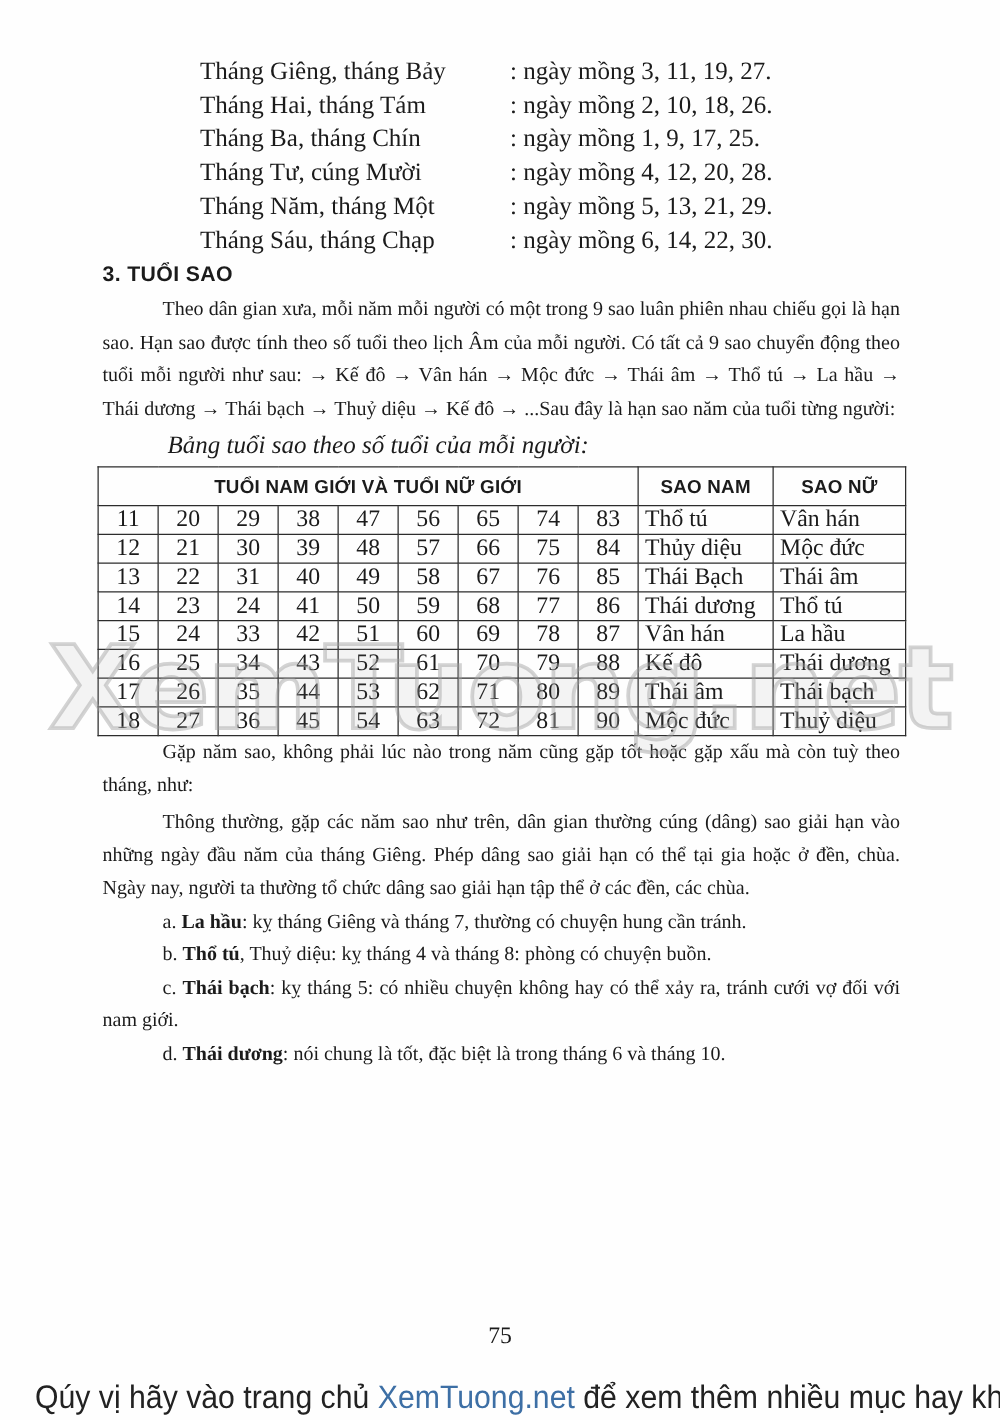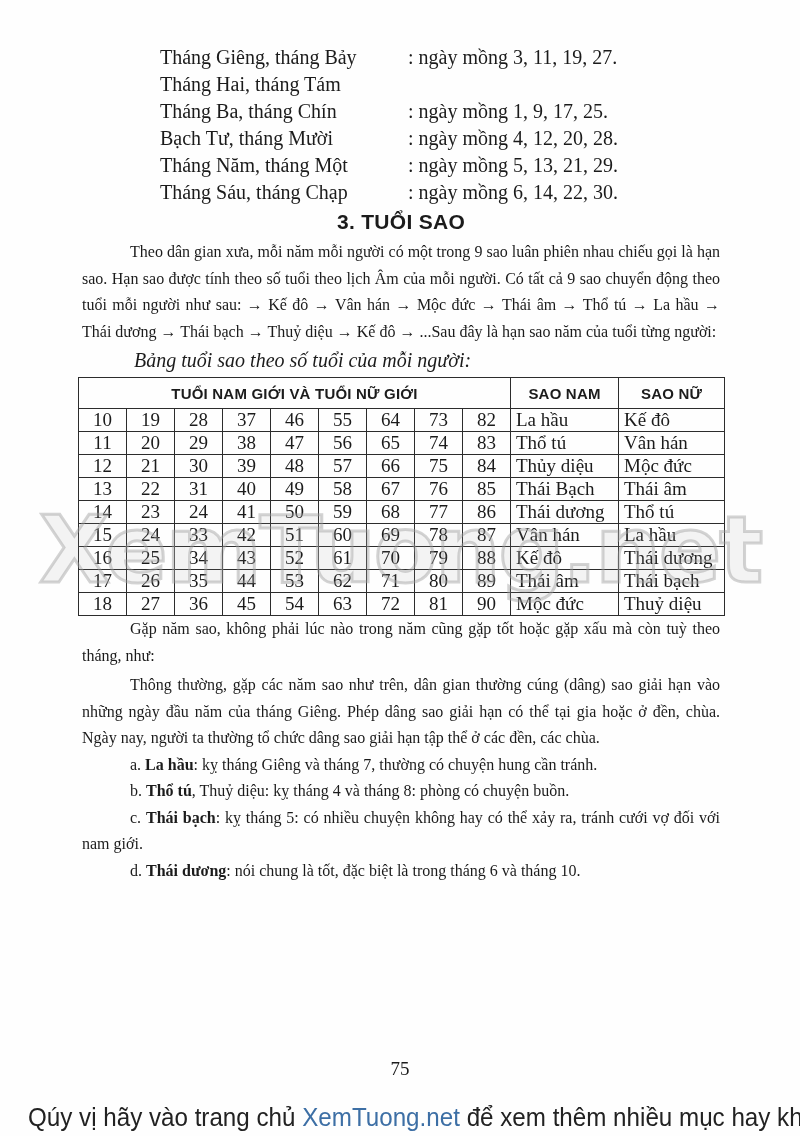--- a/index.html
+++ b/index.html
@@ -14,22 +14,22 @@
   .content { position:absolute; top:44px; left:82px; width:638px; }
 
   
   .month-list { margin-left:78px; font-size:20px; line-height:27px; }
   .month-row { display:flex; }
   .month-row .m { width:248px; flex:none; }
   .month-row .d { flex:1; }
 
   .heading {
     font-family:"Liberation Sans", sans-serif;
-    font-size:21px; font-weight:bold;
-    text-align:center; margin:4px 0 5px 0; letter-spacing:0.3px;
+    font-size:17px; font-weight:bold;
+    margin:4px 0 5px 0; letter-spacing:0.3px;
   }
 
   .para { font-size:16px; line-height:26.5px; text-align:justify; margin:0; }
   .indent { text-indent:48px; }
 
   .caption { font-size:20px; font-style:italic; margin:4px 0 5px 52px; }
 
   table.star-table {
     border-collapse:collapse; table-layout:fixed;
     width:646px; margin-left:-4px;
@@ -81,27 +81,28 @@
 <div class="page">
   <div class="content">
 
     <div class="month-list">
       <div class="month-row">
         <span class="m">Tháng Giêng, tháng Bảy</span>
         <span class="d">: ngày mồng 3, 11, 19, 27.</span>
       </div>
       <div class="month-row">
         <span class="m">Tháng Hai, tháng Tám</span>
+        <span class="d">: ngày mồng 2, 10, 18, 26.</span>
       </div>
       <div class="month-row">
         <span class="m">Tháng Ba, tháng Chín</span>
         <span class="d">: ngày mồng 1, 9, 17, 25.</span>
       </div>
       <div class="month-row">
-        <span class="m">Bạch Tư, tháng Mười</span>
+        <span class="m">Tháng Tư, cúng Mười</span>
         <span class="d">: ngày mồng 4, 12, 20, 28.</span>
       </div>
       <div class="month-row">
         <span class="m">Tháng Năm, tháng Một</span>
         <span class="d">: ngày mồng 5, 13, 21, 29.</span>
       </div>
       <div class="month-row">
         <span class="m">Tháng Sáu, tháng Chạp</span>
         <span class="d">: ngày mồng 6, 14, 22, 30.</span>
       </div>
@@ -128,33 +129,20 @@
           <col class="nu">
       </colgroup>
       <thead>
         <tr>
           <th colspan="9">TUỔI NAM GIỚI VÀ TUỔI NỮ GIỚI</th>
           <th>SAO NAM</th>
           <th>SAO NỮ</th>
         </tr>
       </thead>
       <tbody>
-        <tr>
-          <td>10</td>
-          <td>19</td>
-          <td>28</td>
-          <td>37</td>
-          <td>46</td>
-          <td>55</td>
-          <td>64</td>
-          <td>73</td>
-          <td>82</td>
-          <td class="star">La hầu</td>
-          <td class="star">Kế đô</td>
-        </tr>
         <tr>
           <td>11</td>
           <td>20</td>
           <td>29</td>
           <td>38</td>
           <td>47</td>
           <td>56</td>
           <td>65</td>
           <td>74</td>
           <td>83</td>

